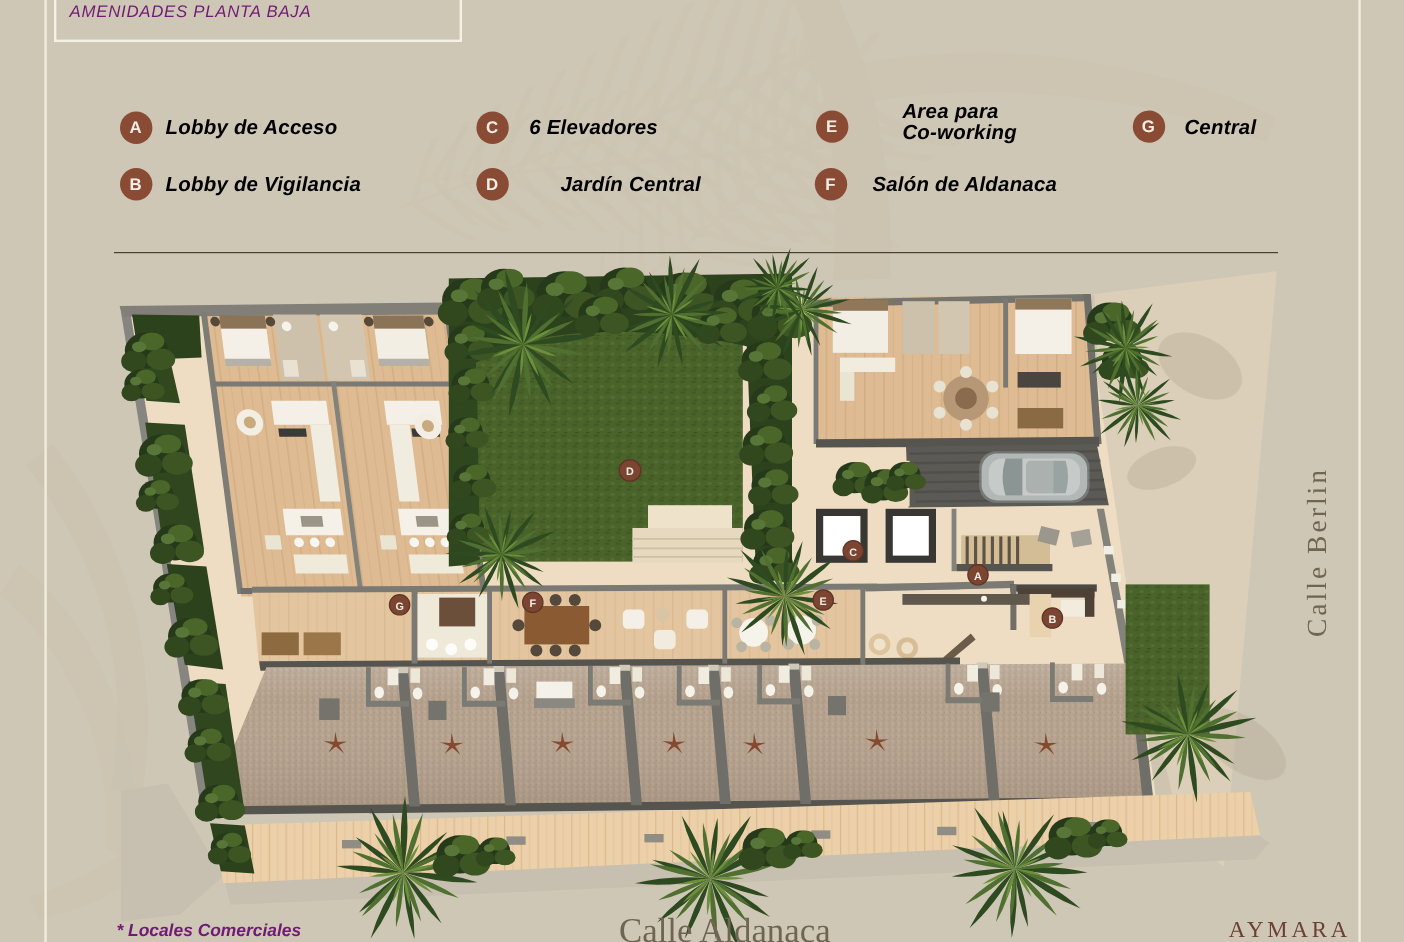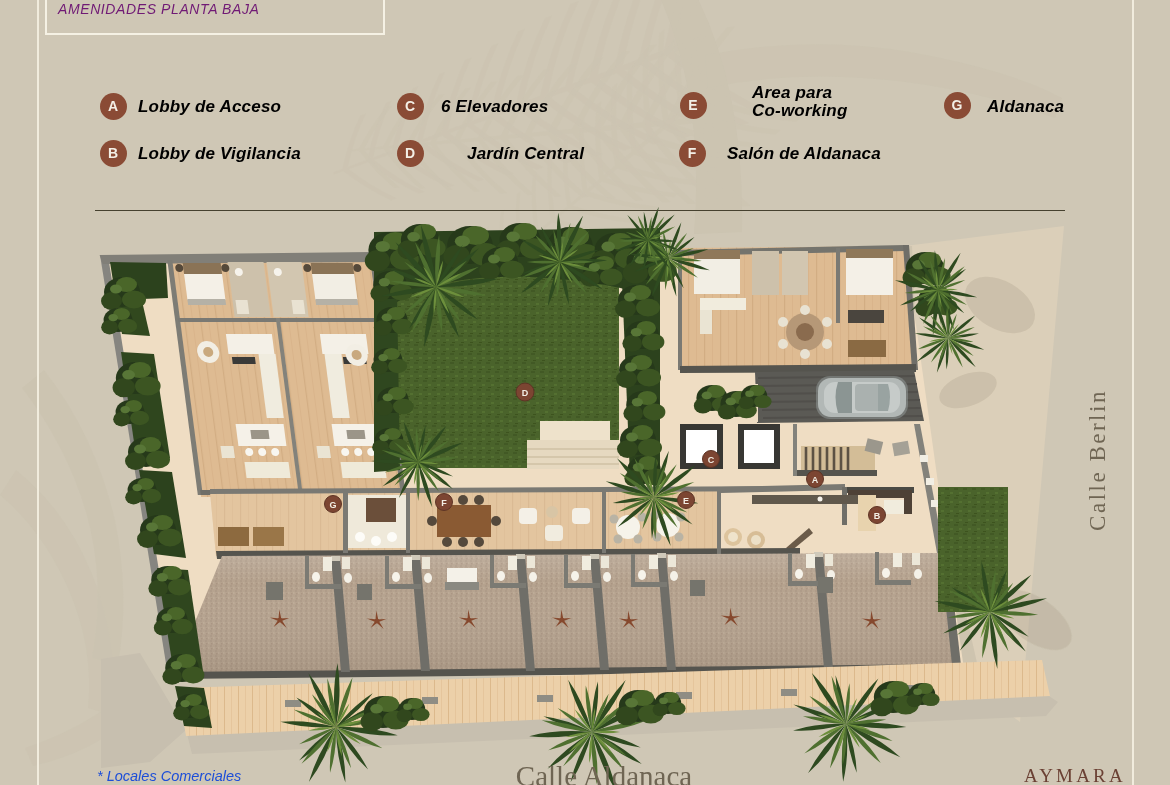--- a/index.html
+++ b/index.html
@@ -607,29 +607,29 @@
 <div class="badge" style="left:679.5px;top:91.5px;">E</div>
 
 <div class="leglabel" style="left:729px;top:84px;line-height:18px;margin-left:23px;">Area para<br>Co-working</div>
 
 <div class="badge" style="left:678.5px;top:139.5px;">F</div>
 
 <div class="leglabel" style="left:727px;top:144px;">Salón de Aldanaca</div>
 
 <div class="badge" style="left:943.5px;top:91.5px;">G</div>
 
-<div class="leglabel" style="left:987px;top:97px;">Aldanaca</div>
+<div class="leglabel" style="left:987px;top:97px;">Central</div>
 
 <div class="abs" style="left:95px;top:209.5px;width:970px;height:1.7px;background:#46412f;"></div>
 
 <div class="abs serif" style="left:1018px;top:447px;width:160px;color:#6f6553;font-size:23px;
      transform:rotate(-90deg);transform-origin:center;text-align:center;letter-spacing:2.5px;">Calle Berlin</div>
 
 <div class="abs serif" style="left:444px;top:760px;width:320px;color:#6f6553;font-size:29px;
      text-align:center;">Calle Aldanaca</div>
 
-<div class="abs" style="left:97px;top:768px;color:#1d4ed8;font-weight:normal;font-style:italic;
+<div class="abs" style="left:97px;top:768px;color:#701a75;font-weight:bold;font-style:italic;
      font-size:14.5px;">* Locales Comerciales</div>
 
 <div class="abs serif" style="left:1024px;top:765px;color:#6b4134;font-size:19px;
      letter-spacing:3.2px;">AYMARA</div>
 
 </div>
 
 </body></html>

